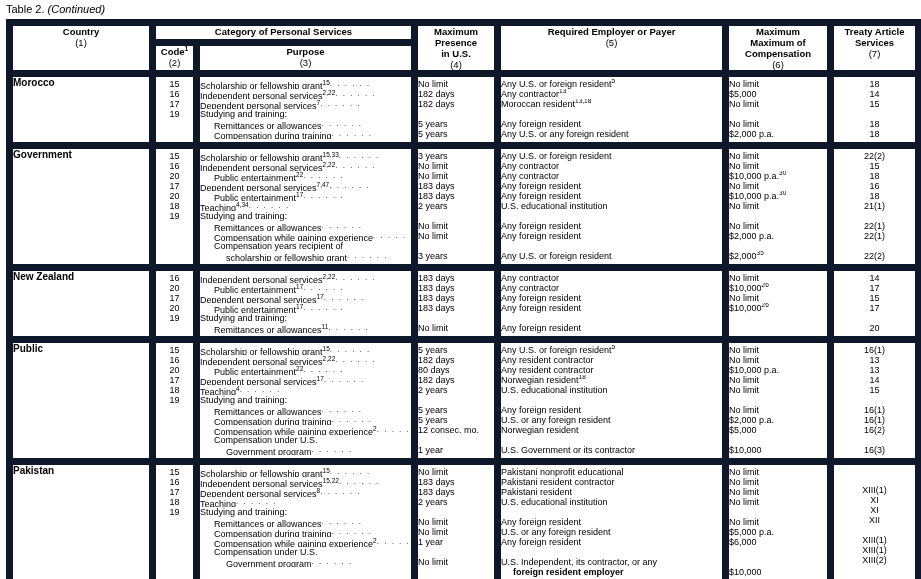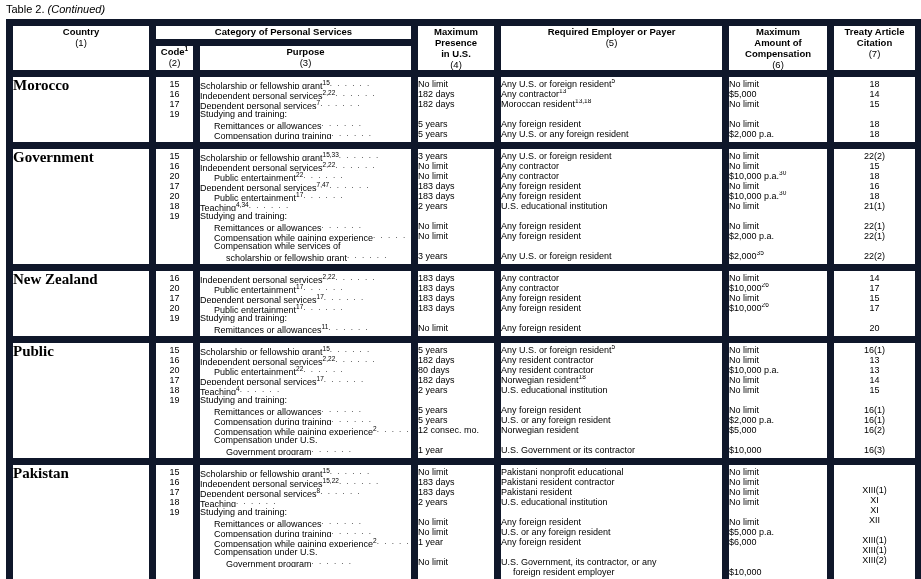--- a/index.html
+++ b/index.html
@@ -58,24 +58,23 @@
     font-weight: normal;
   }
   .sup {
     font-size: 6.5px;
     vertical-align: super;
     line-height: 0;
   }
   
   .country {
     font-weight: bold;
-    font-size: 15px;
+    font-size: 10px;
     padding: 2px 0 0 4px;
     white-space: nowrap;
-    font-family: Liberation Serif, serif;
   }
   .code {
     text-align: center;
     font-size: 9px;
     padding: 0;
   }
   .purpose {
     font-size: 9px;
     padding: 0 2px 0 4px;
     position: relative;
@@ -142,27 +141,27 @@
           <div>Presence</div>
           <div>in U.S.</div>
           <div class="hdr-num">(4)</div>
         </td>
         <td rowspan="2" class="hdr-cell">
           <div>Required Employer or Payer</div>
           <div class="hdr-num">(5)</div>
         </td>
         <td rowspan="2" class="hdr-cell">
           <div>Maximum</div>
-          <div>Amount of</div>
+          <div>Maximum of</div>
           <div>Compensation</div>
           <div class="hdr-num">(6)</div>
         </td>
         <td rowspan="2" class="hdr-cell">
           <div>Treaty Article</div>
-          <div>Citation</div>
+          <div>Services</div>
           <div class="hdr-num">(7)</div>
         </td>
       </tr>
       <tr>
         <td class="hdr-sub">
           <div><span>Code</span><span class="sup">1</span></div>
           <div class="hdr-num">(2)</div>
         </td>
         <td class="hdr-sub">
           <div>Purpose</div>
@@ -240,21 +239,21 @@
           <td class="purpose" style="padding-top: 2px; padding-bottom: 3px;">
             <span class="row" style="padding-left: 0px;">Scholarship or fellowship grant<span class="sup">15,33</span><span class="leader"> . . . . . . </span></span>
             <span class="row" style="padding-left: 0px;">Independent personal services<span class="sup">2,22</span><span class="leader"> . . . . . . </span></span>
             <span class="row" style="padding-left: 14px;">Public entertainment<span class="sup">22</span><span class="leader"> . . . . . . </span></span>
             <span class="row" style="padding-left: 0px;">Dependent personal services<span class="sup">7,47</span><span class="leader"> . . . . . . </span></span>
             <span class="row" style="padding-left: 14px;">Public entertainment<span class="sup">17</span><span class="leader"> . . . . . . </span></span>
             <span class="row" style="padding-left: 0px;">Teaching<span class="sup">4,34</span><span class="leader"> . . . . . . </span></span>
             <span class="row" style="padding-left: 0px;">Studying and training:</span>
             <span class="row" style="padding-left: 14px;">Remittances or allowances<span class="leader"> . . . . . . </span></span>
             <span class="row" style="padding-left: 14px;">Compensation while gaining experience<span class="leader"> . . . . . . </span></span>
-            <span class="row" style="padding-left: 14px;">Compensation while services of</span>
+            <span class="row" style="padding-left: 14px;">Compensation years recipient of</span>
             <span class="row" style="padding-left: 26px;">scholarship or fellowship grant<span class="leader"> . . . . . . </span></span>
           </td>
           <td class="presence" style="padding-top: 2px; padding-bottom: 3px;">
             <span class="row">3 years</span>
             <span class="row">No limit</span>
             <span class="row">No limit</span>
             <span class="row">183 days</span>
             <span class="row">183 days</span>
             <span class="row">2 years</span>
             <span class="row">&nbsp;</span>
@@ -479,22 +478,22 @@
           <td class="payer" style="padding-top: 2px; padding-bottom: 3px;">
             <span class="row">Pakistani nonprofit educational</span>
             <span class="row">Pakistani resident contractor</span>
             <span class="row">Pakistani resident</span>
             <span class="row">U.S. educational institution</span>
             <span class="row">&nbsp;</span>
             <span class="row">Any foreign resident</span>
             <span class="row">U.S. or any foreign resident</span>
             <span class="row">Any foreign resident</span>
             <span class="row">&nbsp;</span>
-            <span class="row">U.S. Government, its contractor, or any</span>
-            <span class="row" style="padding-left: 12px;">foreign resident employer</span>
+            <span class="row">U.S. Independent, its contractor, or any</span>
+            <span class="row" style="padding-left: 12px; font-weight: bold;">foreign resident employer</span>
           </td>
           <td class="amount" style="padding-top: 2px; padding-bottom: 3px;">
             <span class="row">No limit</span>
             <span class="row">No limit</span>
             <span class="row">No limit</span>
             <span class="row">No limit</span>
             <span class="row">&nbsp;</span>
             <span class="row">No limit</span>
             <span class="row">$5,000  p.a.</span>
             <span class="row">$6,000</span>

